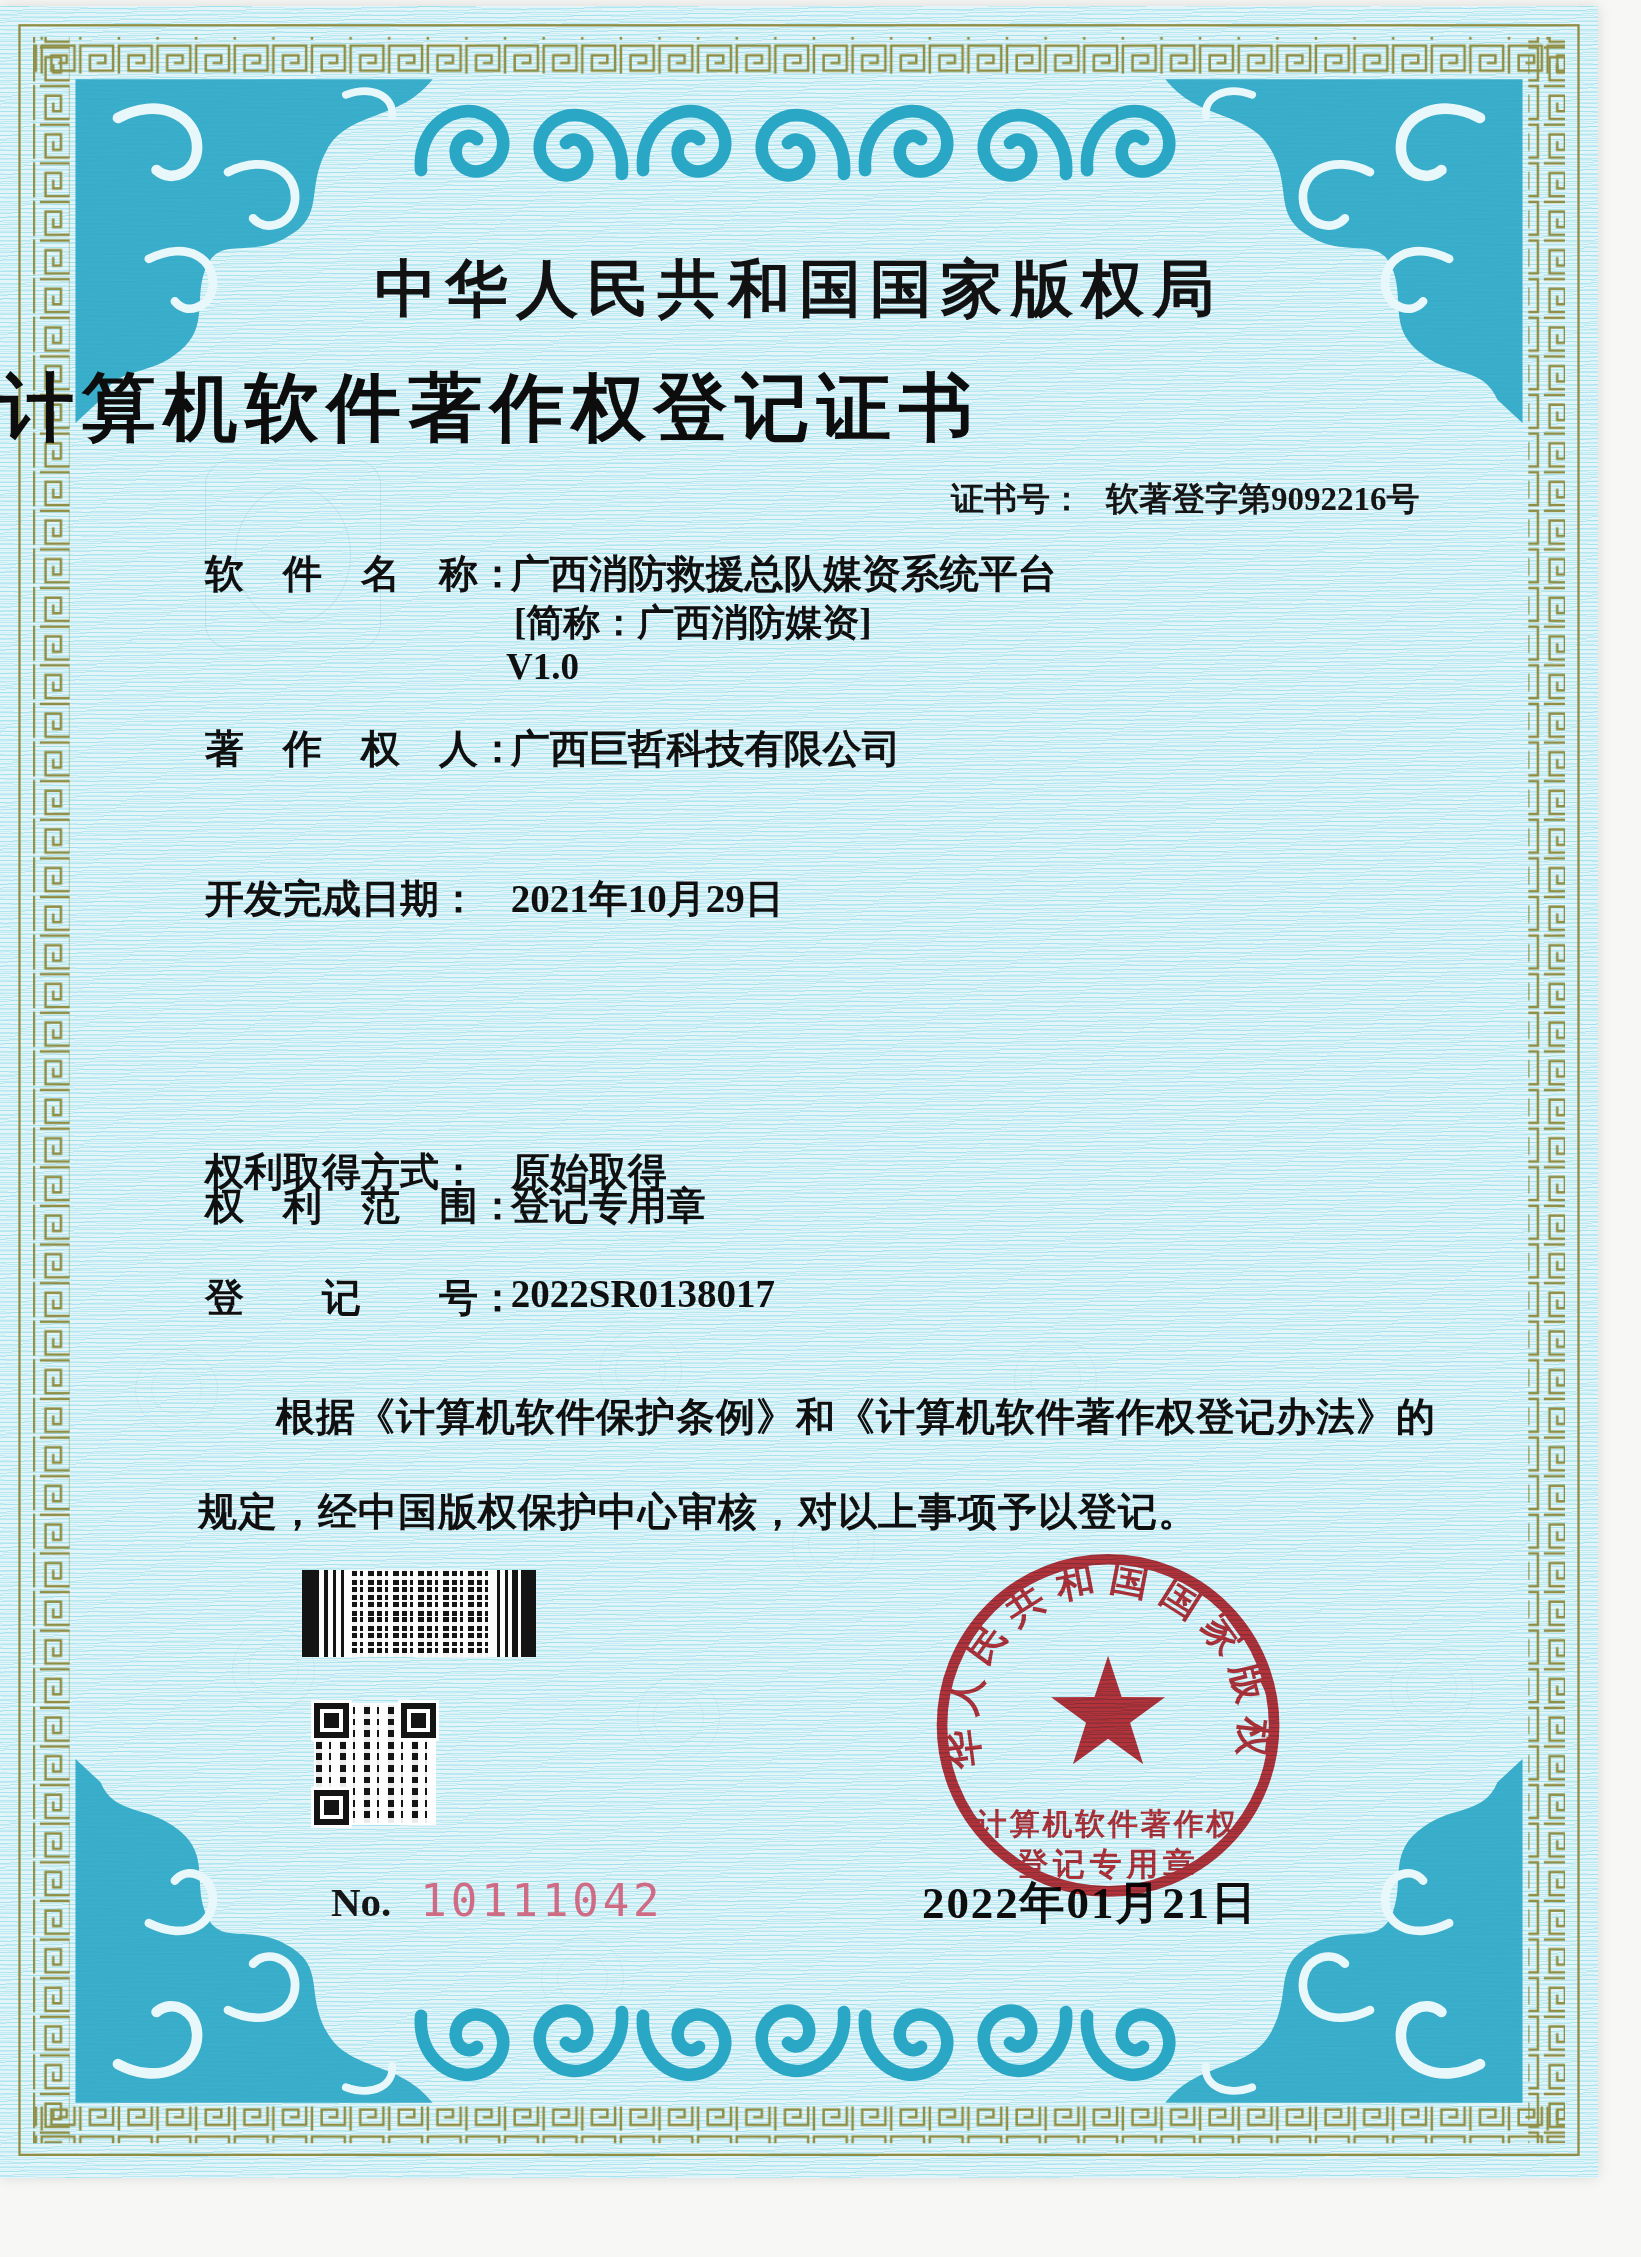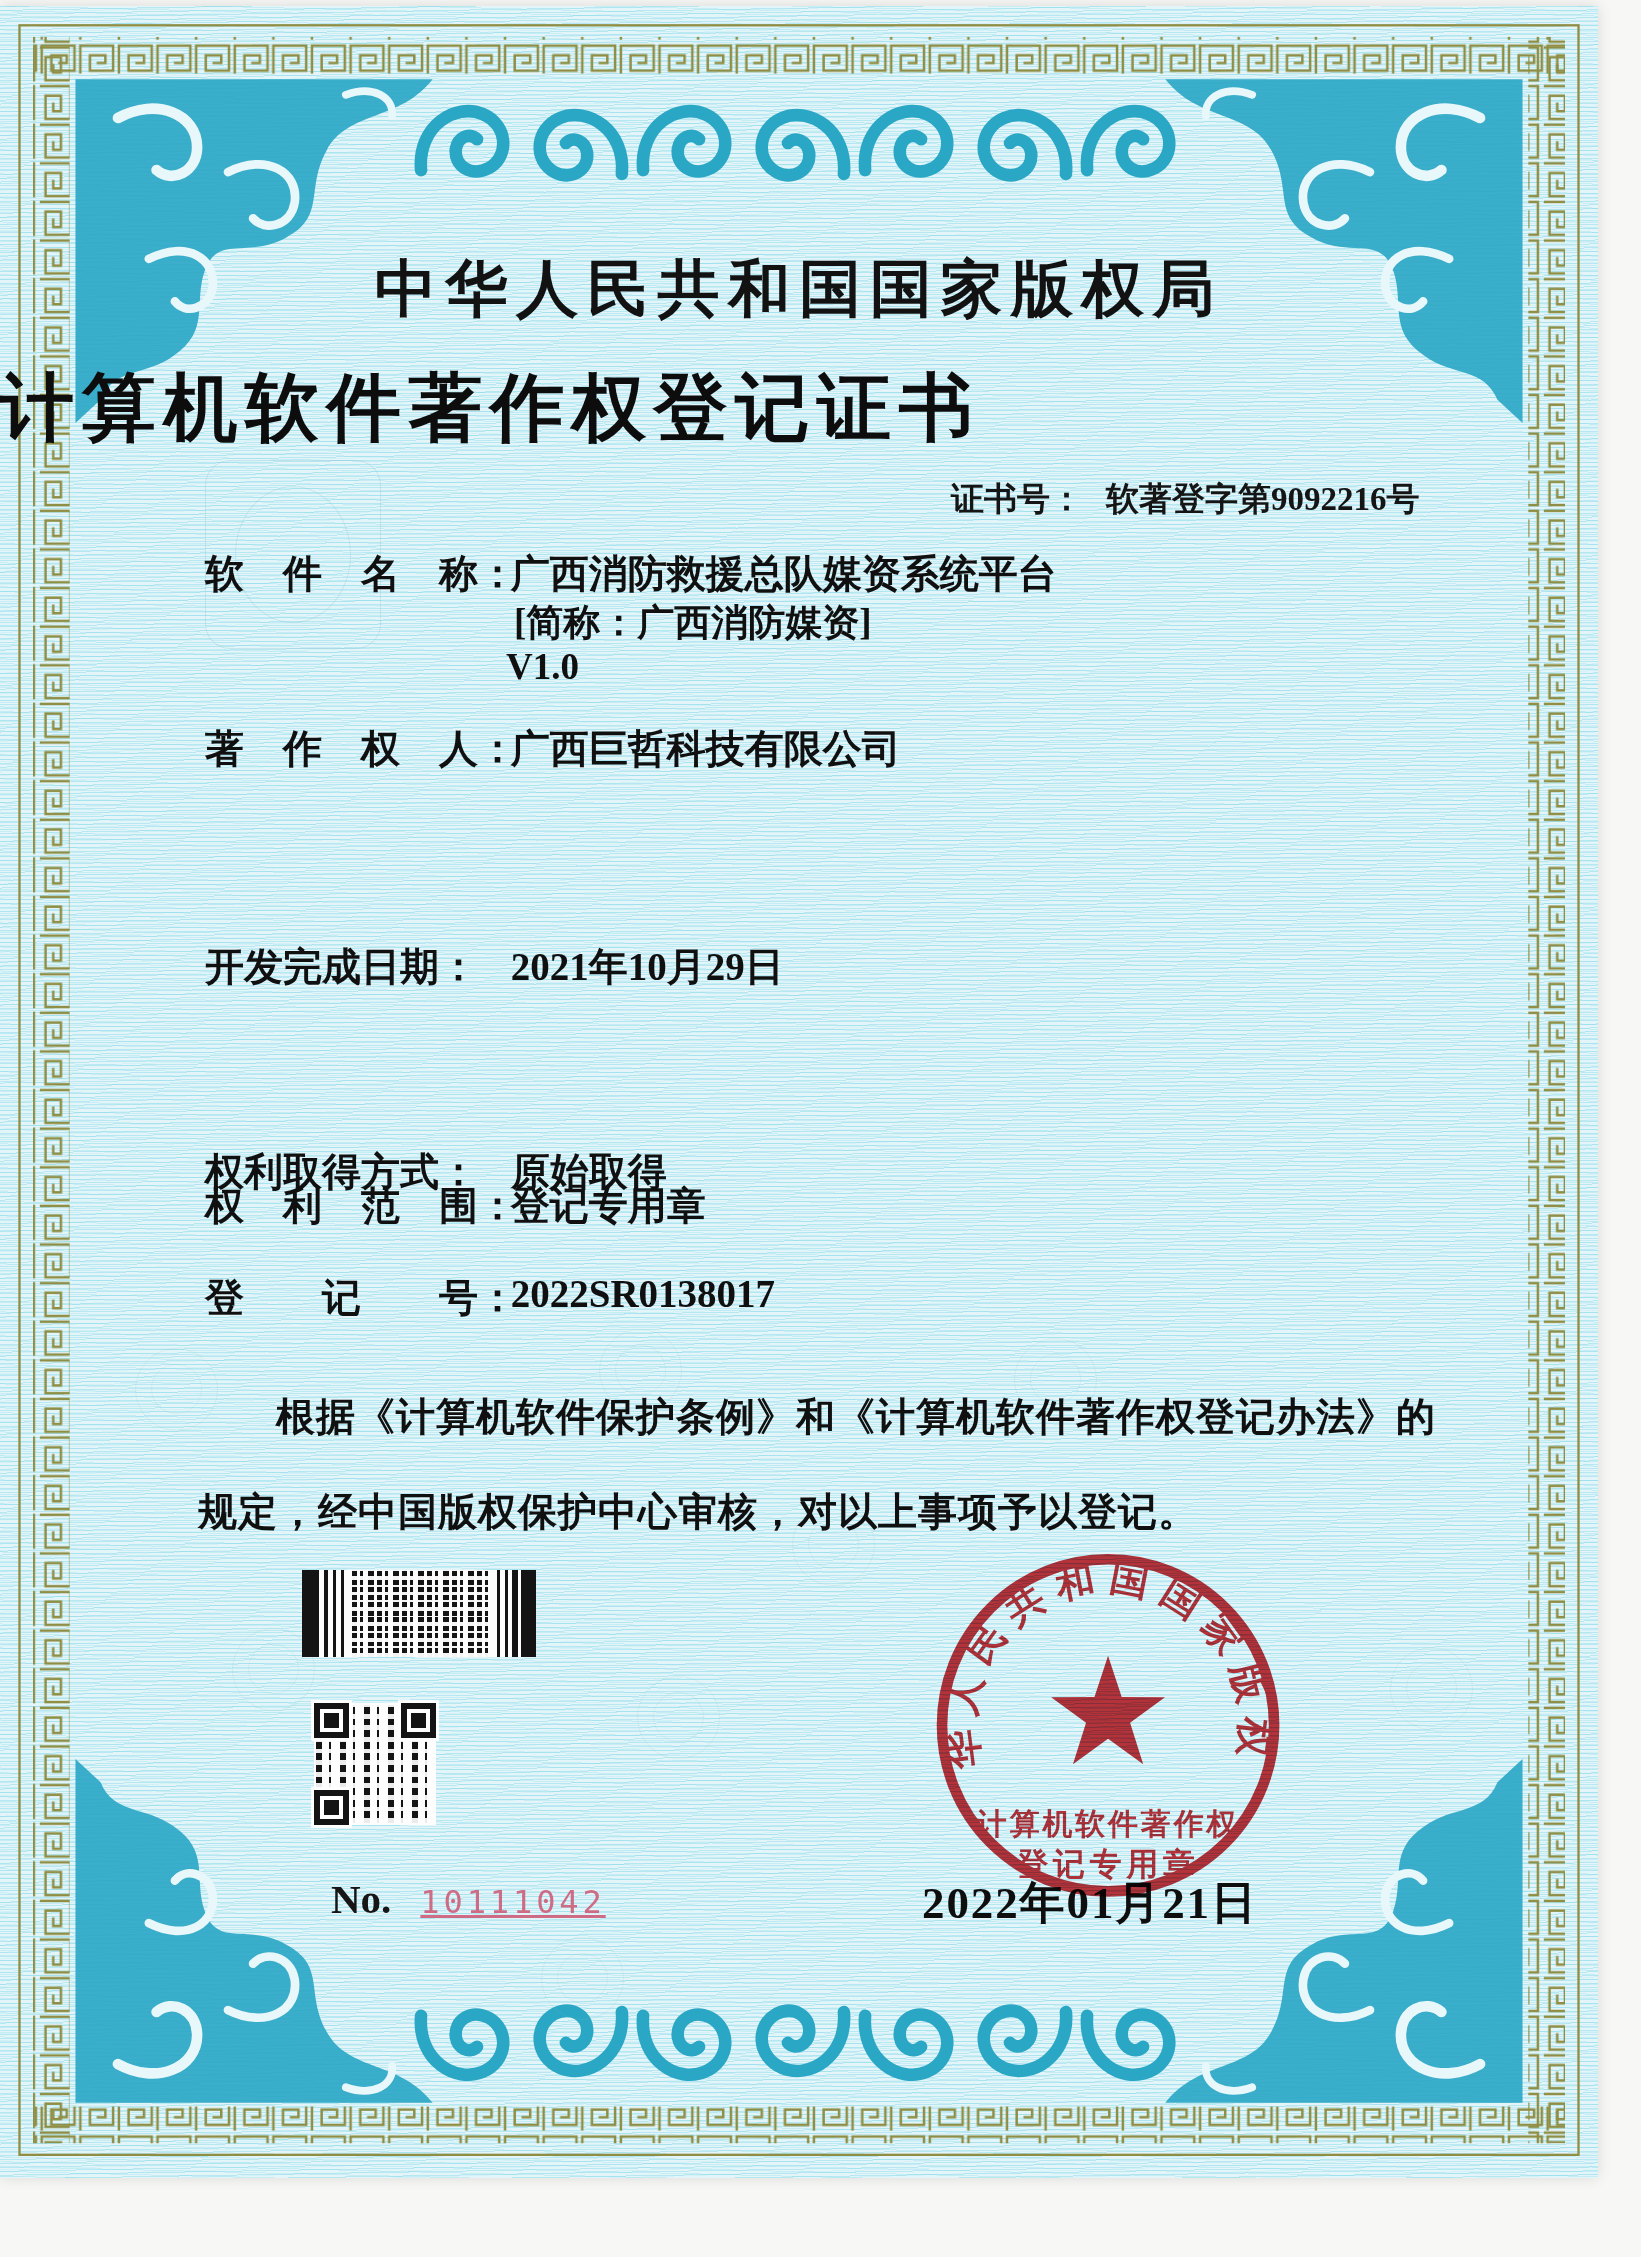--- a/index.html
+++ b/index.html
@@ -63,22 +63,22 @@
     background-image:
       repeating-linear-gradient(0deg, rgba(253,253,253,.92) 0 4.8px, rgba(255,255,255,0) 4.8px 11.6px),
       repeating-linear-gradient(90deg,#141414 0 5.8px, rgba(0,0,0,0) 5.8px 12.6px, #141414 12.6px 15.4px, rgba(0,0,0,0) 15.4px 24px); }
   .finder{ position:absolute; width:35px; height:35px; border:6.8px solid #141414; background:#fff; box-shadow:0 0 0 2.9px #fff; }
   .finder::after{ content:""; position:absolute; inset:3.9px; background:#141414; }
   .finder.tl{ left:0; top:0; } .finder.tr{ right:0; top:0; } .finder.bl{ left:0; bottom:0; }
 
   
   .serial{ position:absolute; left:331px; top:1869px; white-space:nowrap; }
   .serial .no{ font-size:41px; font-weight:bold; color:#161616; font-family:"Liberation Serif", serif; }
-  .serial .num{ margin-left:25px; font-size:32px; color:#cf5a76; font-family:"DejaVu Sans Mono", monospace;
-    letter-spacing:3.9px; opacity:.88;text-decoration:underline; }
+  .serial .num{ margin-left:25px; font-size:44px; color:#cf5a76; font-family:"DejaVu Sans Mono", monospace;
+    letter-spacing:3.9px; opacity:.88; }
   .issue-date{ position:absolute; left:922px; top:1867px; width:386px; text-align:left;
     font-size:45px; font-weight:bold; color:#0e0e0e; letter-spacing:1.9px; }
 
   
   .seal{ position:absolute; left:915px; top:1531px; mix-blend-mode:multiply; opacity:.93; }
 </style>
 </head>
 <body>
 
 <div class="paper">
@@ -154,21 +154,21 @@
     <span class="fvalue">广西消防救援总队媒资系统平台</span>
   </div>
   <div class="subline" style="top:592px;margin-left:8px;">[简称：广西消防媒资]</div>
   <div class="subline" style="top:639px;">V1.0</div>
 
   <div class="field" style="top:716px;">
     <span class="flabel">著　作　权　人：</span>
     <span class="fvalue">广西巨哲科技有限公司</span>
   </div>
 
-  <div class="field" style="top:934px;">
+  <div class="field" style="top:866px;">
     <span class="flabel">开发完成日期：</span>
     <span class="fvalue">2021年10月29日</span>
   </div>
 
 
   <div class="field" style="top:1139px;">
     <span class="flabel">权利取得方式：</span>
     <span class="fvalue">原始取得</span>
   </div>
 

